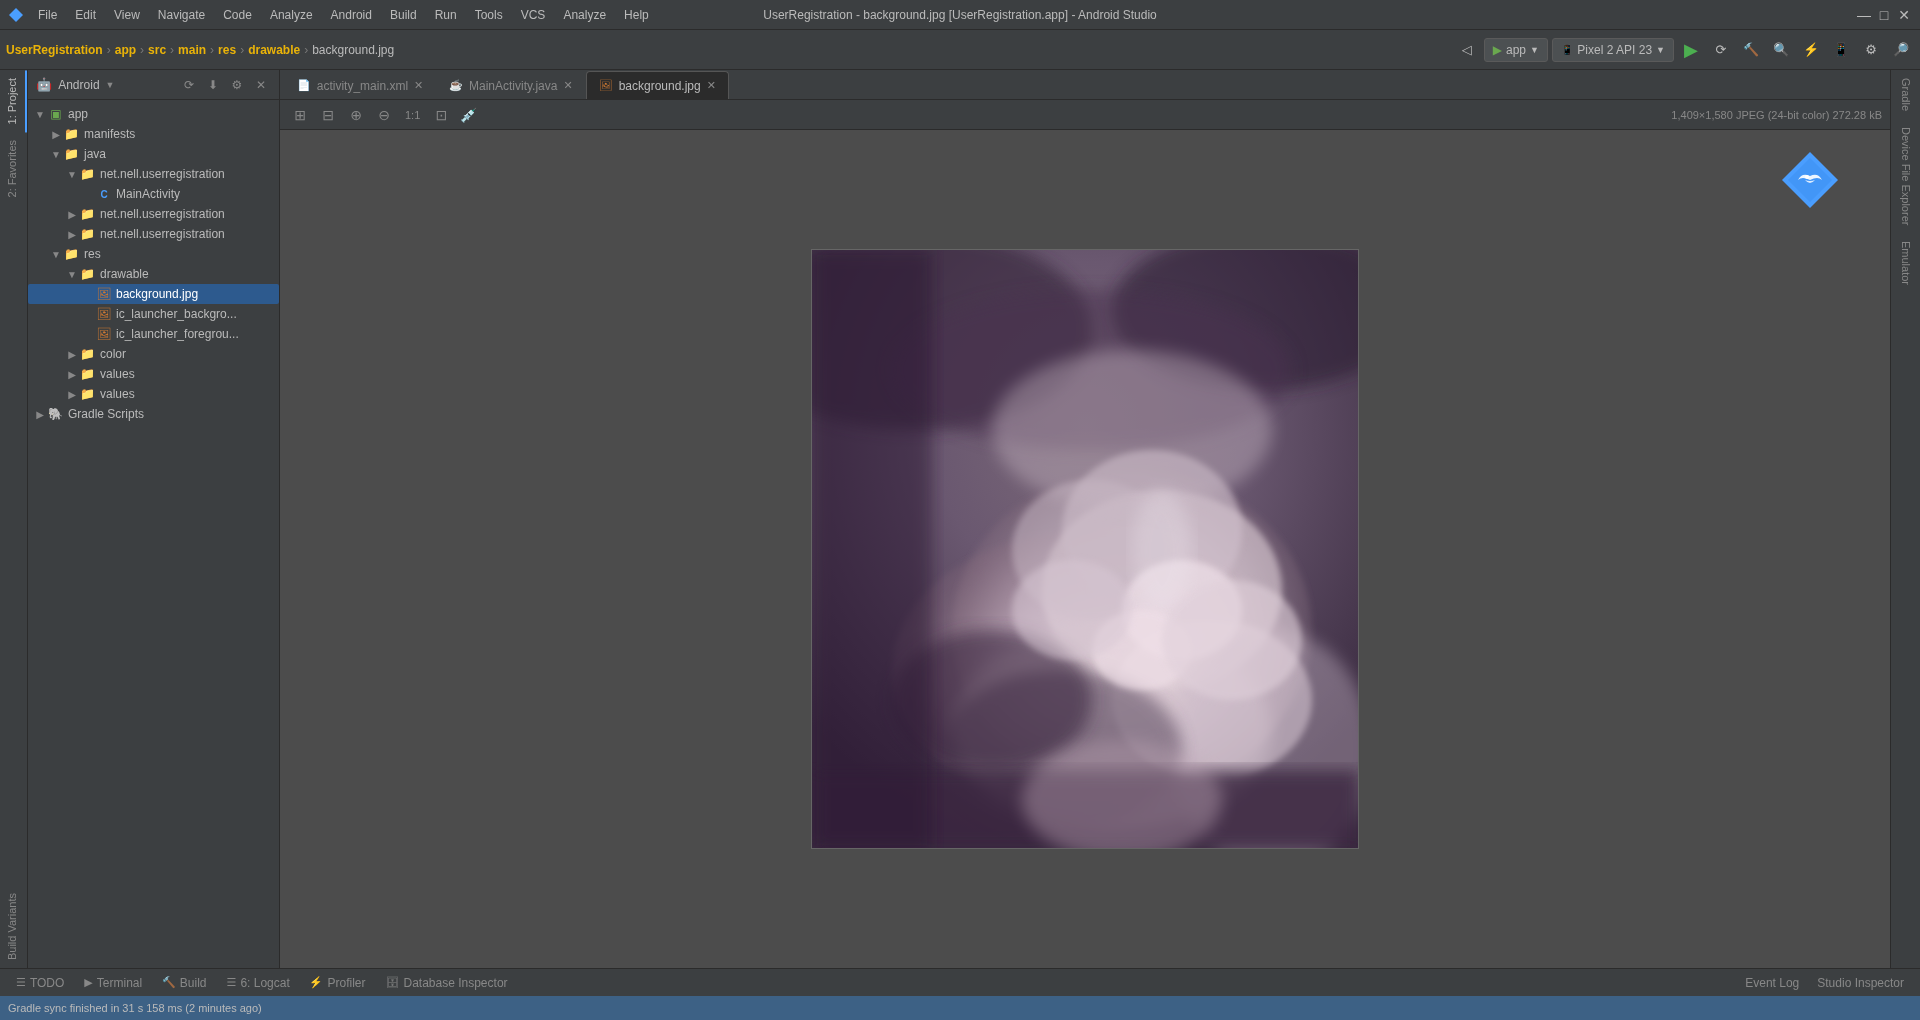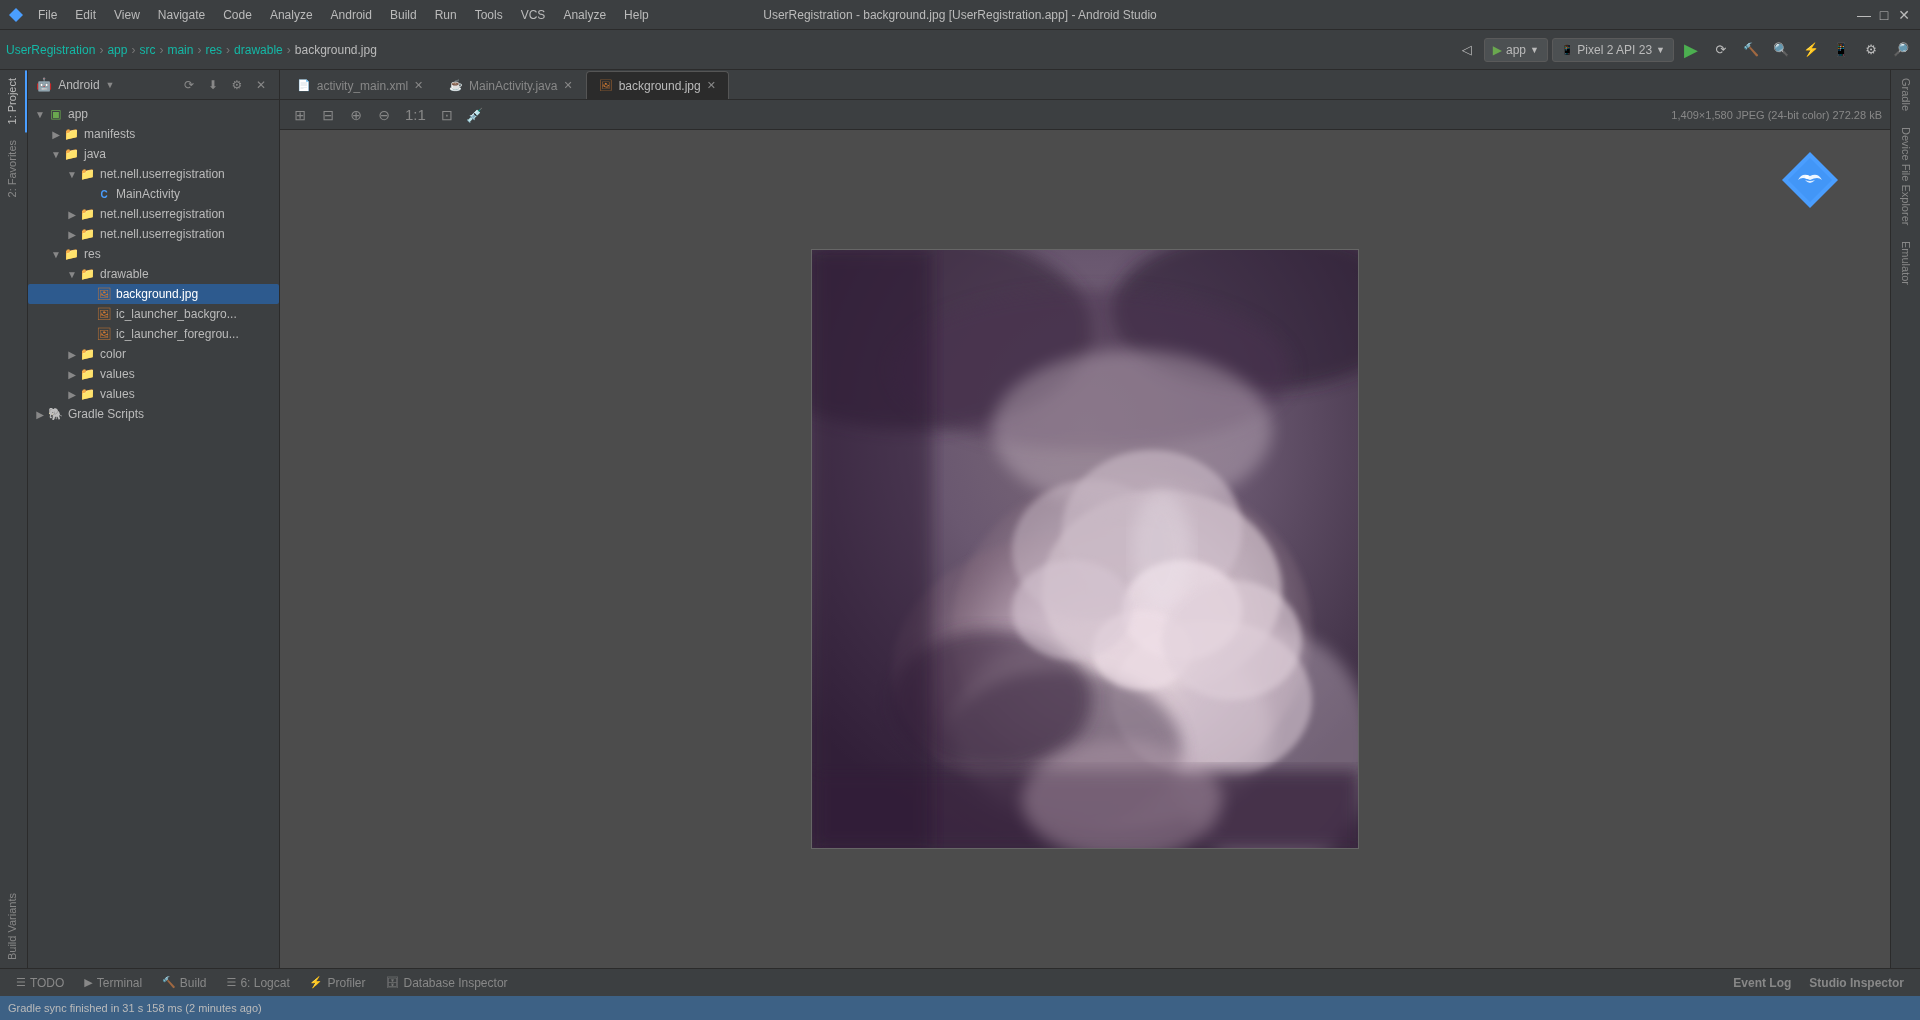--- a/index.html
+++ b/index.html
@@ -11,21 +11,21 @@
     .title-bar-icon svg { width: 16px; height: 16px; }
     .title-bar-menus { display: flex; gap: 2px; flex: 1; text-align: center; }
     .menu-item { padding: 2px 8px; cursor: pointer; border-radius: 3px; color: #bbbbbb; font-size: 12px; }
     .title-bar-title { position: absolute; left: 50%; transform: translateX(-50%); color: #bbbbbb; font-size: 12px; }
     .title-bar-controls { display: flex; gap: 4px; margin-left: auto; }
     .title-control { width: 16px; height: 16px; display: flex; align-items: center; justify-content: center; cursor: pointer; color: #bbbbbb; font-size: 14px; }
 
     
     .toolbar { height: 40px; background: #3c3f41; display: flex; align-items: center; padding: 0 6px; border-bottom: 1px solid #2b2b2b; flex-shrink: 0; gap: 2px; }
     .breadcrumb { display: flex; align-items: center; gap: 4px; color: #bbbbbb; font-size: 12px; }
-    .breadcrumb-item { cursor: pointer; color: #14b8a6; }
+    .breadcrumb-item { cursor: pointer; color: #eab308; font-weight: bold; }
     .breadcrumb-sep { color: #777; }
     .breadcrumb-current { color: #bbbbbb; }
     .toolbar-right { margin-left: auto; display: flex; align-items: center; gap: 4px; }
     .run-btn { width: 26px; height: 26px; display: flex; align-items: center; justify-content: center; cursor: pointer; color: #4caf50; font-size: 18px; }
     .dropdown-btn { background: #4c5052; border: 1px solid #5a5a5a; border-radius: 3px; padding: 2px 8px; cursor: pointer; color: #bbbbbb; font-size: 12px; display: flex; align-items: center; gap: 4px; height: 24px; }
     .toolbar-icon-btn { width: 26px; height: 26px; display: flex; align-items: center; justify-content: center; cursor: pointer; color: #bbbbbb; font-size: 13px; border-radius: 3px; }
 
     
     .main-content { display: flex; flex: 1; overflow: hidden; }
 
@@ -75,21 +75,21 @@
     
     .right-sidebar { width: 30px; background: #3c3f41; display: flex; flex-direction: column; align-items: center; border-left: 1px solid #2b2b2b; flex-shrink: 0; }
     .right-vtab { writing-mode: vertical-rl; padding: 8px 6px; cursor: pointer; color: #888; font-size: 11px; white-space: nowrap; }
 
     
     .bottom-bar { height: 28px; background: #3c3f41; display: flex; align-items: center; padding: 0 8px; border-top: 1px solid #2b2b2b; flex-shrink: 0; gap: 4px; }
     .bottom-tab { display: flex; align-items: center; gap: 4px; padding: 2px 8px; cursor: pointer; color: #888; font-size: 12px; border-radius: 3px; }
     .bottom-tab-icon { font-size: 11px; }
     .status-bar { height: 24px; background: #3d6185; display: flex; align-items: center; padding: 0 8px; flex-shrink: 0; }
     .status-text { font-size: 11px; color: #bbbbbb; }
-    .bottom-right-tabs { margin-left: auto; display: flex; gap: 2px; font-weight: bold; }
+    .bottom-right-tabs { margin-left: auto; display: flex; gap: 2px; }
 
     
     ::-webkit-scrollbar { width: 8px; height: 8px; }
     ::-webkit-scrollbar-track { background: #3c3f41; }
     ::-webkit-scrollbar-thumb { background: #5a5a5a; border-radius: 4px; }
   </style>
 </head>
 <body>
 
 <div class="title-bar">
@@ -309,21 +309,21 @@
         <span>background.jpg</span>
         <span class="tab-close">✕</span>
       </div>
     </div>
 
     <div class="image-toolbar">
       <div class="img-tool-btn" title="Fit Page">⊞</div>
       <div class="img-tool-btn" title="Grid">⊟</div>
       <div class="img-tool-btn" title="Zoom In">⊕</div>
       <div class="img-tool-btn" title="Zoom Out">⊖</div>
-      <div class="img-tool-btn" title="Actual Size" style="font-size:15px; width:auto; padding:0 4px;">1:1</div>
+      <div class="img-tool-btn" title="Actual Size" style="font-size:11px; width:auto; padding:0 4px;">1:1</div>
       <div class="img-tool-btn" title="Fit Window">⊡</div>
       <div class="img-tool-btn" title="Eyedropper">💉</div>
       <div class="img-info">1,409×1,580 JPEG (24-bit color) 272.28 kB</div>
     </div>
 
     <div class="image-canvas" style="position:relative;">
 
       <div class="cloud-image">
         <svg width="548" height="600" viewBox="0 0 548 600" xmlns="http://www.w3.org/2000/svg">
           <defs>

